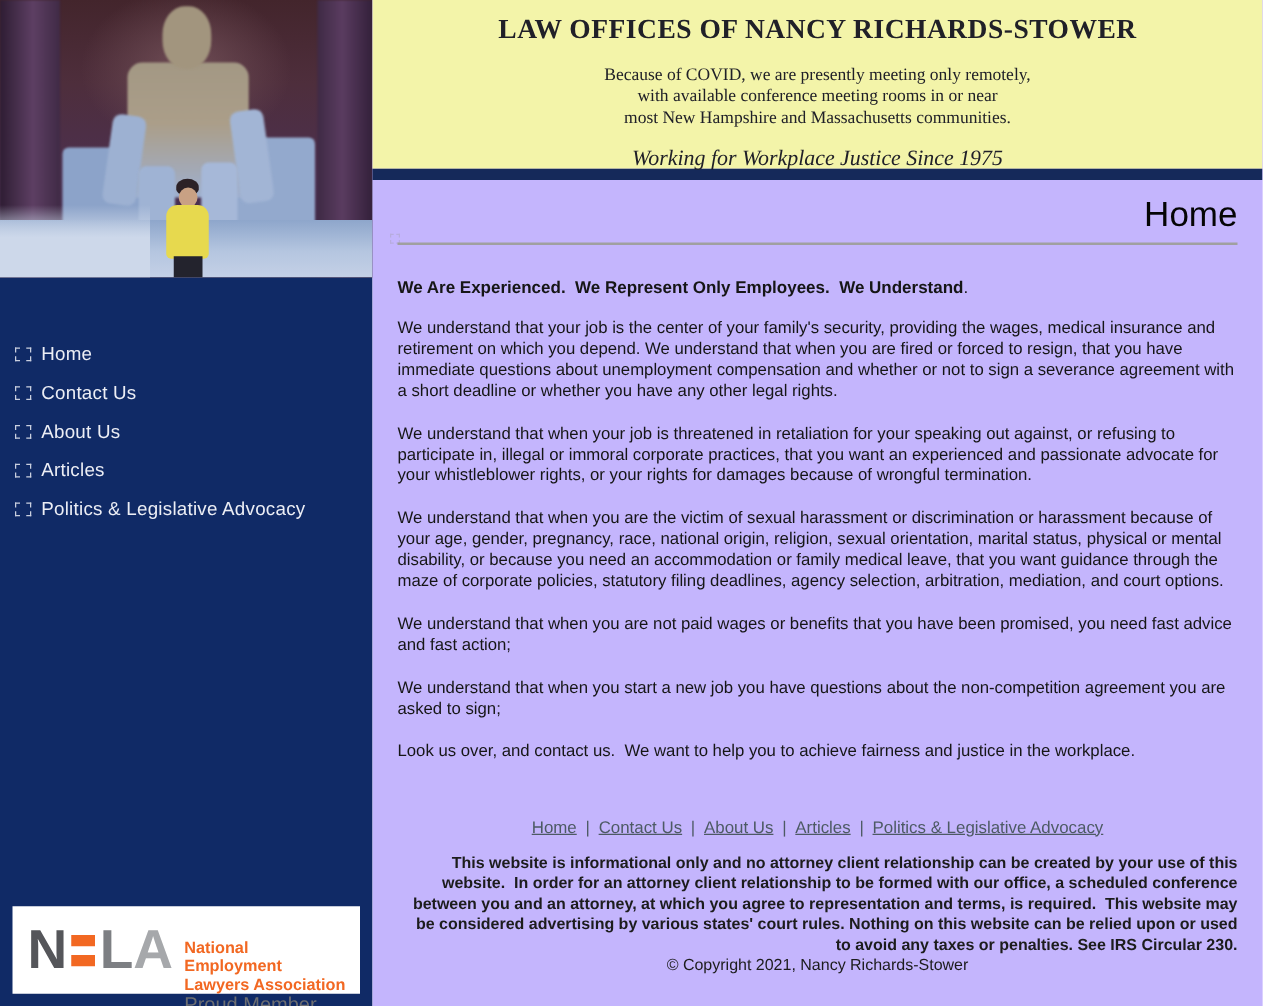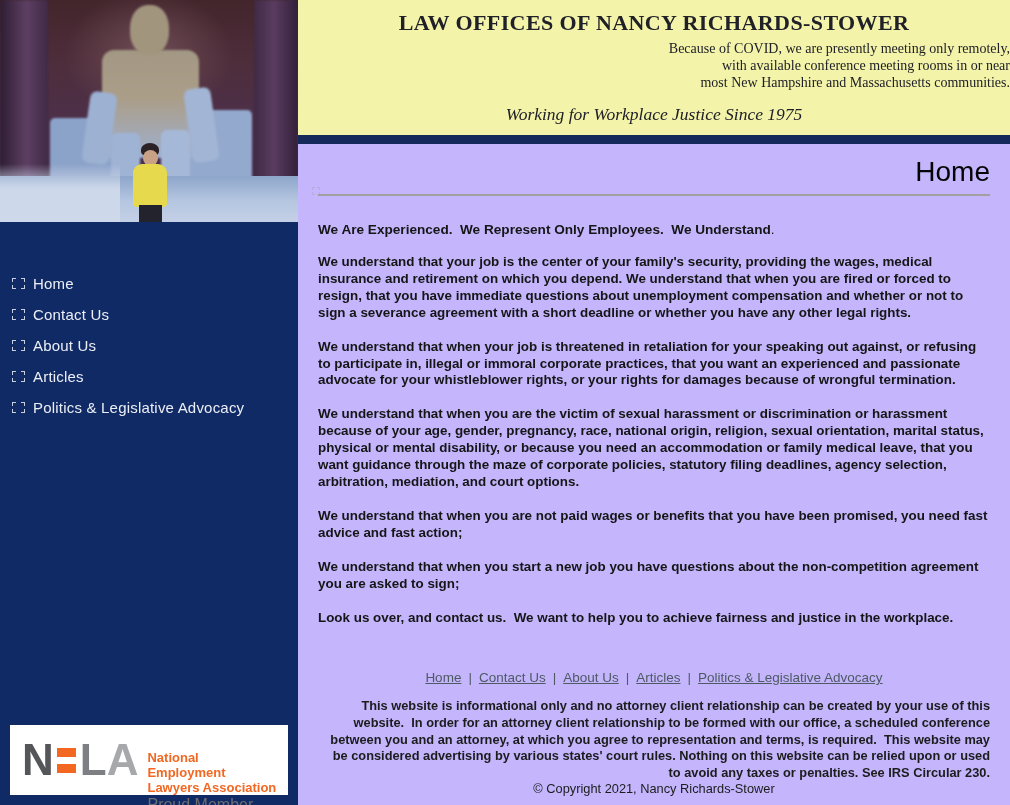--- a/index.html
+++ b/index.html
@@ -60,35 +60,35 @@
   .nela-a { color:#a6a8ab; }
   .nela-text { margin-left:9px;margin-top:44px; }
   .nela-text .l1, .nela-text .l2 { color:#f26822; font-size:13px; font-weight:bold; line-height:15px; }
   .nela-text .l3 { color:#6d6e71; font-size:16px; text-align:left; margin-top:1px;text-decoration:underline; }
 
   
   .main { position:absolute; left:298px; top:0; width:712px; height:805px; background:#c4b5fd; }
   .header { height:135px; background:#f3f4a9; text-align:center;
             font-family:"Liberation Serif", serif; color:#202028; }
   .site-title { padding-top:10px; font-size:22px; font-weight:600; letter-spacing:.4px; }
-  .notice { margin-top:4px; font-size:14px; line-height:17px; font-weight:500;text-align:right; }
+  .notice { margin-top:16px; font-size:14px; line-height:17px; font-weight:500; }
   .tagline { margin-top:13px; font-size:17.5px; font-style:italic; }
   .navy-bar { height:9px; background:#15295a; }
 
   .content { padding:0 20px; color:#161616; }
   .page-heading { font-size:28px; font-weight:400; text-align:right; color:#050505;
                   margin:12px 0 6px; font-family:"Liberation Sans",sans-serif; }
   .rule-wrap { position:relative; margin-bottom:26px; }
   .rule-artifact { position:absolute; left:-6px; top:-7px; width:8px; height:8px;
                    border:1px dashed #9a9a9a; opacity:.3; }
   hr.rule { border:none; border-top:2px solid #a0a0a0; }
 
   .intro { font-size:13.6px; margin-bottom:17px; white-space:pre-wrap; }
   .intro b { font-weight:bold; }
-  .content p.body-par { font-size:13.4px; line-height:16.9px; margin-bottom:17px; white-space:pre-wrap;font-weight:bold; }
+  .content p.body-par { font-size:13.4px; line-height:16.9px; margin-bottom:17px; white-space:pre-wrap; }
 
   .footer-links { text-align:center; margin-top:44px; font-size:13.5px; color:#4d5a64; }
   .footer-links a { color:#4d5a64; text-decoration:underline; cursor:pointer; }
   .footer-links .sep { margin:0 7px; text-decoration:none; }
 
   .disclaimer { margin-top:13px; text-align:right; font-size:12.8px; line-height:16.6px;
                 color:#1c1c1c; white-space:pre-wrap;font-weight:bold; }
   .copyright { text-align:center; font-size:12.8px; line-height:16.6px; color:#1c1c1c; }
 </style>
 </head>

